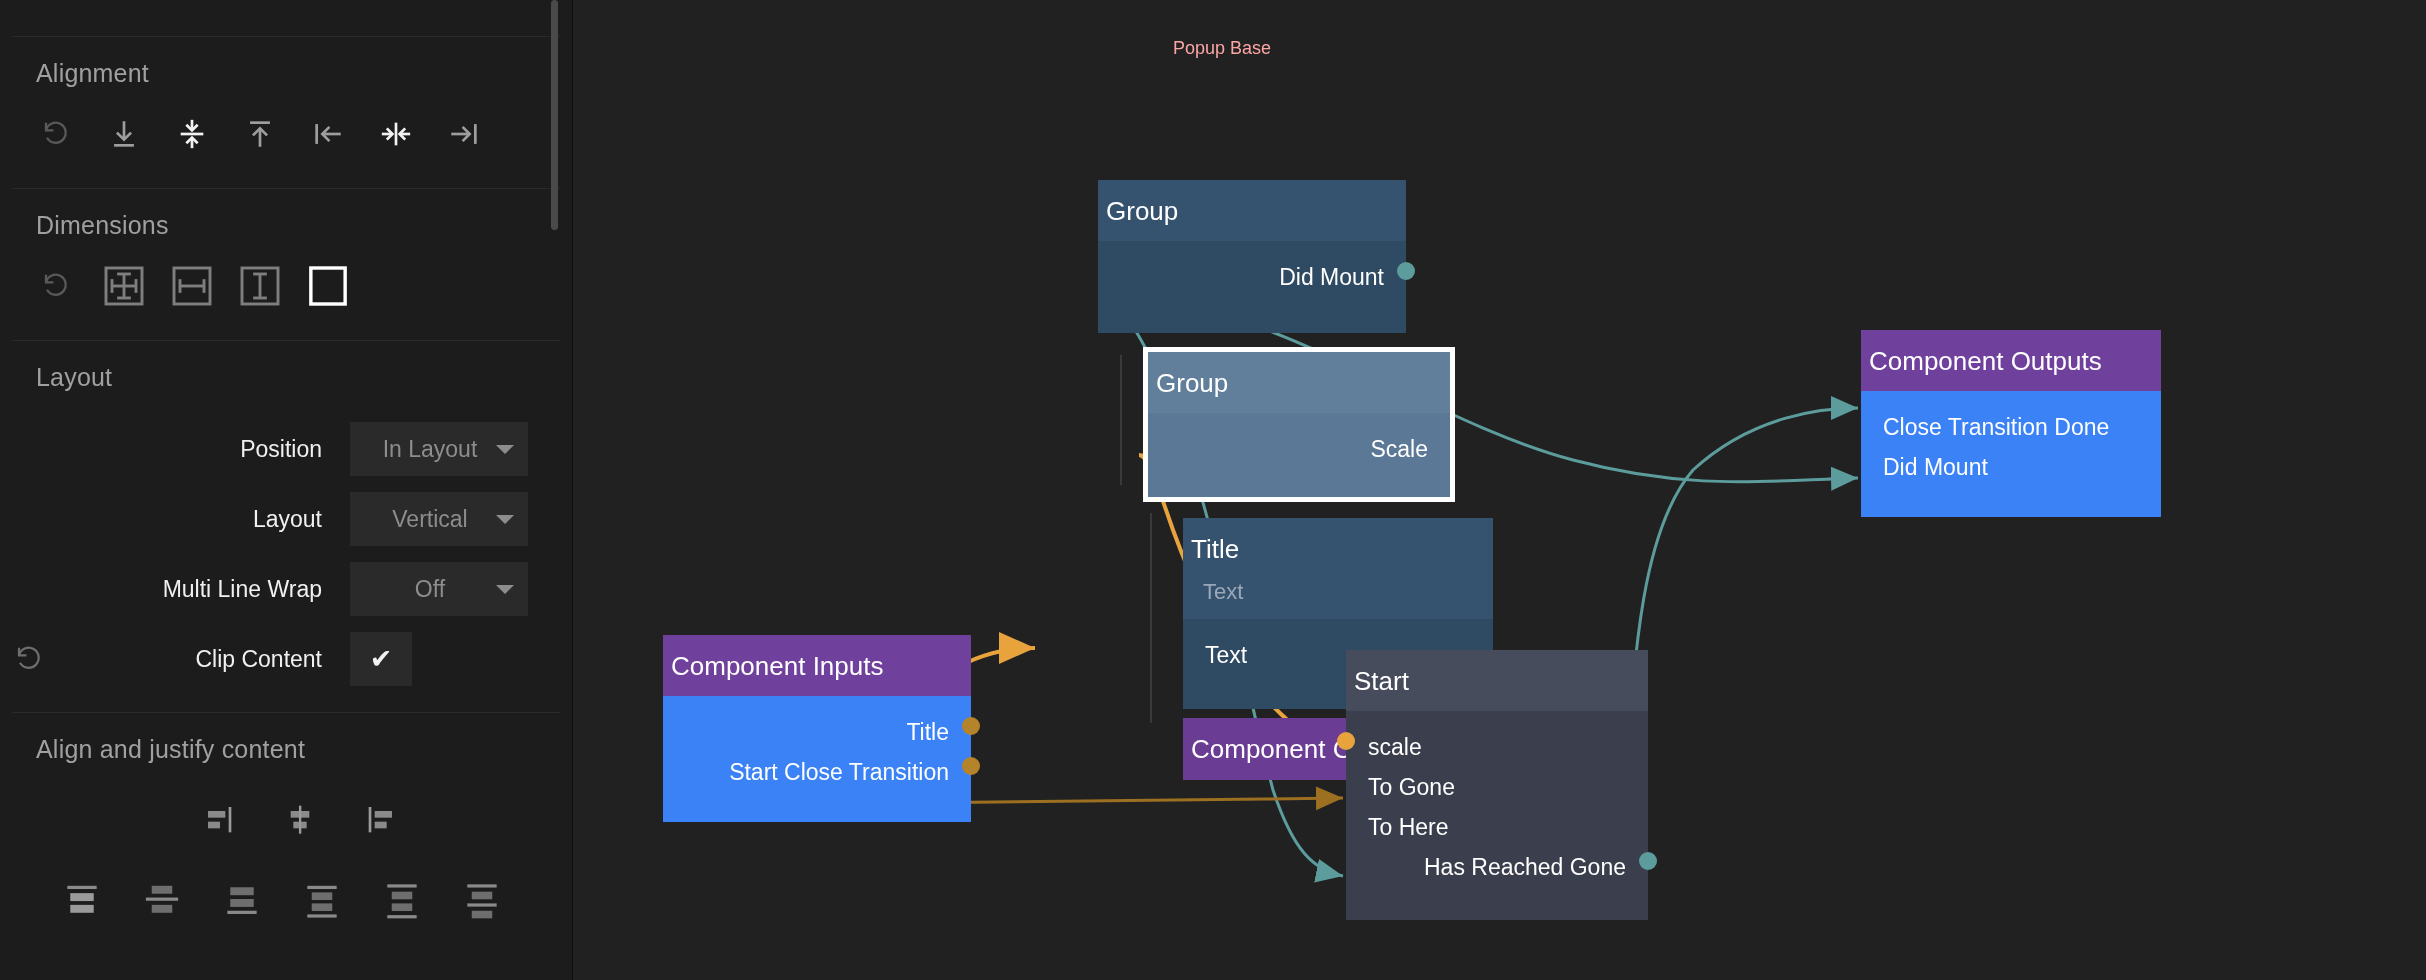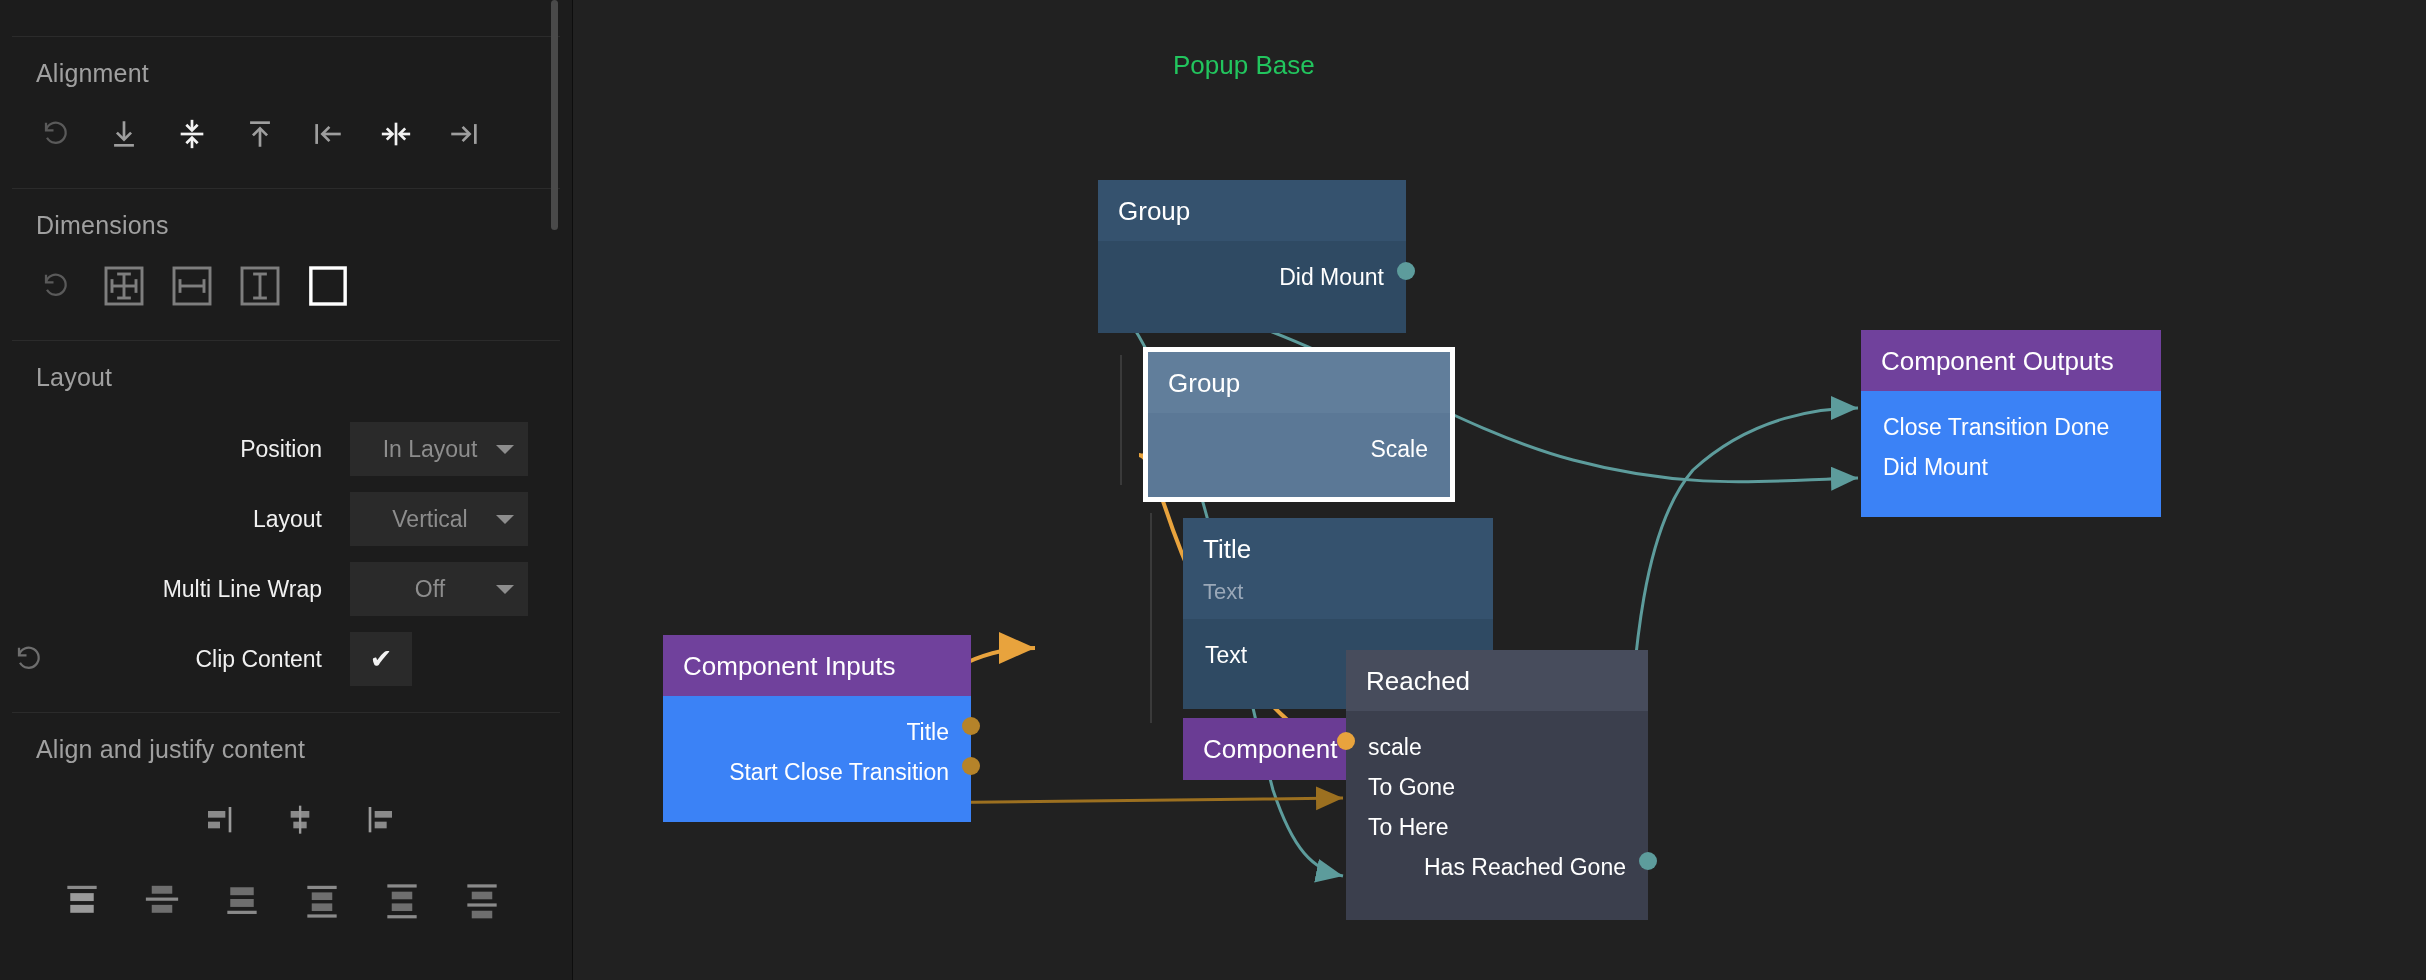--- a/index.html
+++ b/index.html
@@ -71,28 +71,28 @@
     justify-content: center; cursor: pointer;
   }
 
   
   #canvas {
     position: relative; flex: 1; height: 980px;
     background: #212121; overflow: hidden;
   }
   #canvas-title {
     position: absolute; left: 600px; top: 38px;
-    color: #22c55e; font-size: 26px; margin-top: 12px;
+    color: #fca5a5; font-size: 18px;
   }
   #edges { position: absolute; inset: 0; width: 100%; height: 100%; }
 
   .node { position: absolute; }
   .node-head {
     color: #ffffff; font-size: 26px;
-    padding: 16px 20px 14px 20px;
+    padding: 16px 20px 14px 8px;
   }
   .node-sub { color: #9aa8b8; font-size: 22px; padding: 0 20px 14px 20px; }
   .node-body { padding: 10px 0 14px 0; }
   .port-row {
     display: flex; align-items: flex-end; height: 40px;
     font-size: 23px; color: #ffffff; position: relative;
   }
   .port-row.out { justify-content: flex-end; padding-right: 22px; }
   .port-row.in  { justify-content: flex-start; padding-left: 22px; }
 
@@ -460,21 +460,21 @@
         </div>
         <div class="port-row in">
           <span>Did Mount</span>
         </div>
       </div>
       <div style="height:22px"></div>
     </div>
 
     <div class="node n-states" style="left:773px; top:650px; width:302px; height:270px;">
       <div class="node-head-bg head-zone">
-        <div class="node-head">Reached</div>
+        <div class="node-head">Start</div>
       </div>
       <div class="node-body body-zone">
         <div class="port-row in">
           <span>scale</span>
           <svg style="position:absolute;left:-11px;top:9px" width="22" height="22">
             <circle cx="11" cy="11" r="9" fill="#e8a33d"></circle>
           </svg>
         </div>
         <div class="port-row in">
           <span>To Gone</span>

